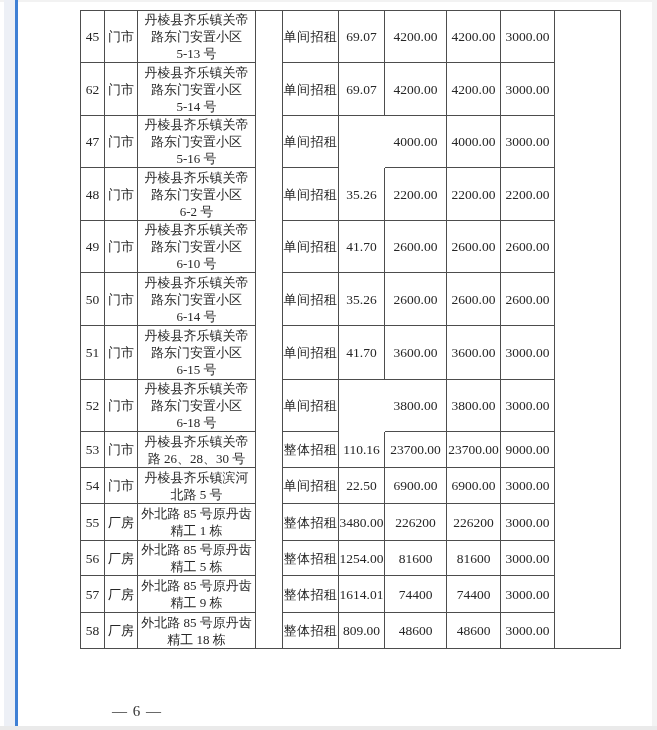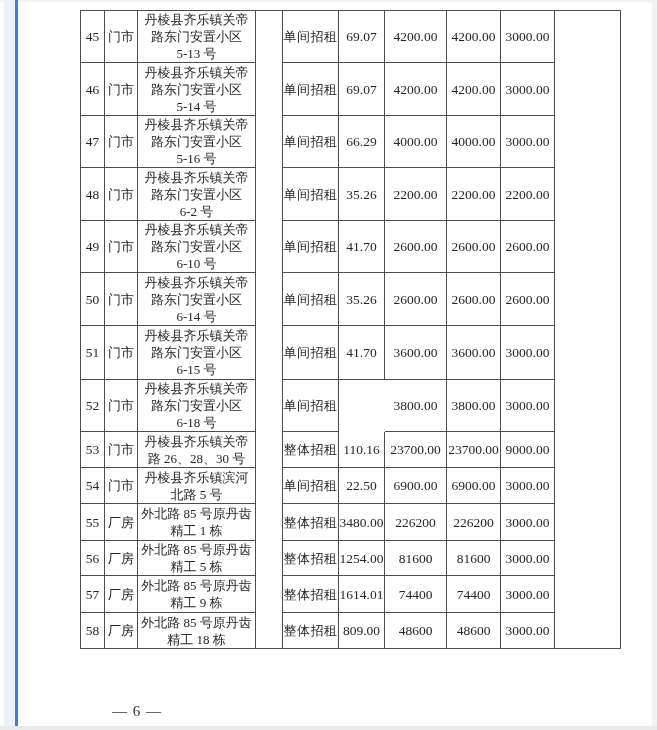--- a/index.html
+++ b/index.html
@@ -70,38 +70,37 @@
   <div class="cell c2 cn" style="grid-row: 1;">门市</div>
   <div class="cell c3 addr" style="grid-row: 1;">丹棱县齐乐镇关帝
 路东门安置小区
 5-13 号</div>
   <div class="cell c5 cn lease" style="grid-row: 1;">单间招租</div>
   <div class="cell c6 num" style="grid-row: 1;">69.07</div>
   <div class="cell c7 num" style="grid-row: 1;">4200.00</div>
   <div class="cell c8 num" style="grid-row: 1;">4200.00</div>
   <div class="cell c9 num" style="grid-row: 1;">3000.00</div>
 
-  <div class="cell c1 num" style="grid-row: 2;">46</div>
+  <div class="cell c1 num" style="grid-row: 2;">62</div>
   <div class="cell c2 cn" style="grid-row: 2;">门市</div>
   <div class="cell c3 addr" style="grid-row: 2;">丹棱县齐乐镇关帝
 路东门安置小区
 5-14 号</div>
   <div class="cell c5 cn lease" style="grid-row: 2;">单间招租</div>
   <div class="cell c6 num" style="grid-row: 2;">69.07</div>
   <div class="cell c7 num" style="grid-row: 2;">4200.00</div>
   <div class="cell c8 num" style="grid-row: 2;">4200.00</div>
   <div class="cell c9 num" style="grid-row: 2;">3000.00</div>
 
   <div class="cell c1 num" style="grid-row: 3; text-align: right;">47</div>
   <div class="cell c2 cn" style="grid-row: 3;">门市</div>
   <div class="cell c3 addr" style="grid-row: 3;">丹棱县齐乐镇关帝
 路东门安置小区
 5-16 号</div>
   <div class="cell c5 cn lease" style="grid-row: 3;">单间招租</div>
-  <div class="cell c6 num" style="grid-row: 3;">66.29</div>
   <div class="cell c7 num" style="grid-row: 3;">4000.00</div>
   <div class="cell c8 num" style="grid-row: 3;">4000.00</div>
   <div class="cell c9 num" style="grid-row: 3;">3000.00</div>
 
   <div class="cell c1 num" style="grid-row: 4;">48</div>
   <div class="cell c2 cn" style="grid-row: 4;">门市</div>
   <div class="cell c3 addr" style="grid-row: 4;">丹棱县齐乐镇关帝
 路东门安置小区
 6-2 号</div>
   <div class="cell c5 cn lease" style="grid-row: 4;">单间招租</div>

